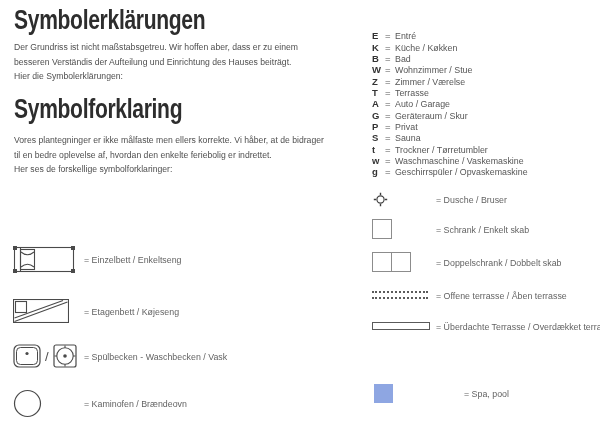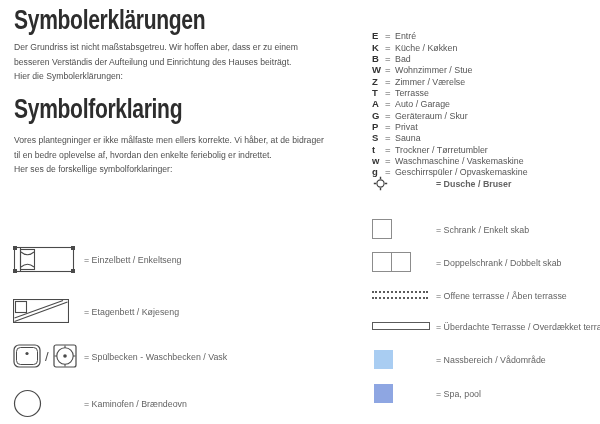--- a/index.html
+++ b/index.html
@@ -172,21 +172,21 @@
         <span class="le">=</span>
         <span class="ll">Waschmaschine / Vaskemaskine</span>
       </div>
     <div class="lrow">
         <span class="lt">g</span>
         <span class="le">=</span>
         <span class="ll">Geschirrspüler / Opvaskemaskine</span>
       </div>
   </div>
 
-  <div class="rrow" style="top:175px;height:16px;font-weight:bold;">
+  <div class="rrow" style="top:191px;height:16px;">
     <span class="ricon">
       <svg width="15" height="15" viewBox="0 0 15 15" style="margin-left:1px;">
         <circle cx="7.5" cy="7.5" r="3.6" fill="none" stroke="#3f3f3f" stroke-width="1.2"></circle>
         <path d="M7.5,0.8 V3 M7.5,12 V14.2 M0.8,7.5 H3 M12,7.5 H14.2" stroke="#3f3f3f" stroke-width="1.4"></path>
       </svg>
     </span>
     <span class="slabel">= Dusche / Bruser</span>
   </div>
 
   <div class="rrow" style="top:218px;height:22px;">
@@ -213,27 +213,21 @@
     <span class="slabel">= Offene terrasse / Åben terrasse</span>
   </div>
 
   <div class="rrow" style="top:320px;height:12px;">
     <span class="ricon">
       <span class="covered"></span>
     </span>
     <span class="slabel">= Überdachte Terrasse / Overdækket terrasse</span>
   </div>
 
-  <div class="rrow" style="top:349px;height:20px;">
-    <span class="ricon">
-      <span class="swatch" style="background: rgb(169, 205, 242);"></span>
-    </span>
-    <span class="slabel">= Nassbereich / Vådområde</span>
-  </div>
-
-  <div class="rrow" style="top:383px;height:20px;">
+
+  <div class="rrow" style="top:383px;height:20px;gap:28px;">
     <span class="ricon">
       <span class="swatch" style="background: rgb(142, 166, 226);"></span>
     </span>
     <span class="slabel">= Spa, pool</span>
   </div>
 
 </div>
 
 </body></html>

